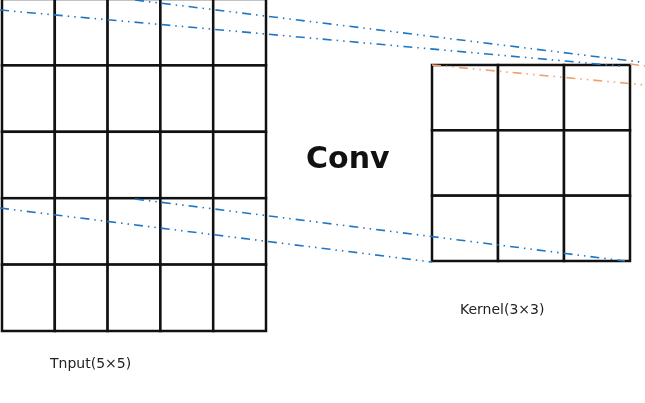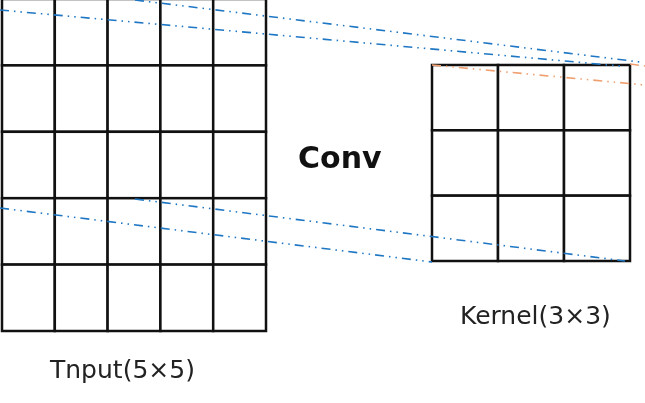--- a/index.html
+++ b/index.html
@@ -1,19 +1,19 @@
 <!DOCTYPE html>
 <html><head>
 <meta charset="utf-8">
 <style>
   html, body { margin:0; padding:0; background:#ffffff; }
   body { width:645px; height:403px; position:relative; overflow:hidden; font-family:"DejaVu Sans", sans-serif; }
   svg { position:absolute; left:0; top:0; }
-  .label { position:absolute; color:#222; font-family:"DejaVu Sans", sans-serif; font-size:25px; white-space:nowrap; }
-  .conv { position:absolute; left:298px; top:140px; font-size:30px; font-weight:bold; color:#111; font-family:"DejaVu Sans", sans-serif; }
+  .label { position:absolute; color:#222; font-family:"DejaVu Sans", sans-serif; font-size:14px; white-space:nowrap; }
+  .conv { position:absolute; left:306px; top:140px; font-size:30px; font-weight:bold; color:#111; font-family:"DejaVu Sans", sans-serif; }
   .input-label { left:22px; top:355px;margin-left:28px; }
   .kernel-label { left:460px; top:301px; }
 </style>
 </head>
 <body>
 
 <svg id="diagram-svg" width="645" height="403" viewBox="0 0 645 403" xmlns="http://www.w3.org/2000/svg">
   <g id="input-grid">
       <rect x="2" y="-1" width="52.8" height="66.4" fill="#ffffff" stroke="#111111" stroke-width="2.5"></rect>
       <rect x="54.8" y="-1" width="52.8" height="66.4" fill="#ffffff" stroke="#111111" stroke-width="2.5"></rect>

